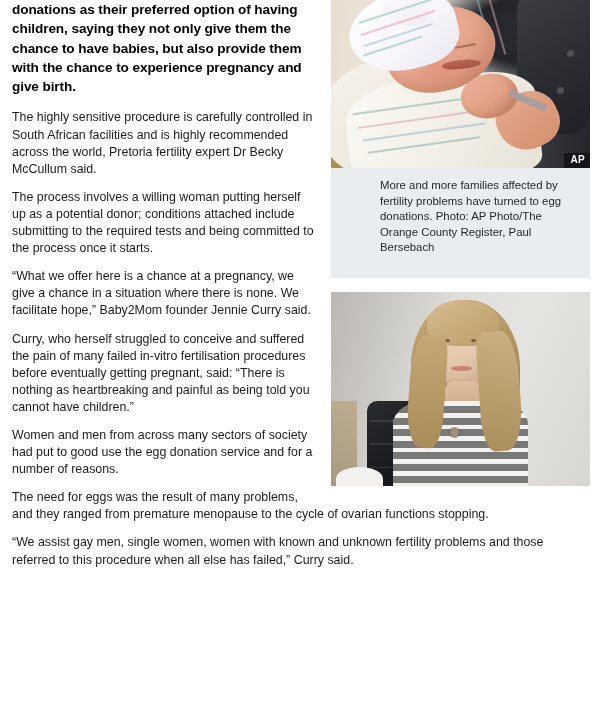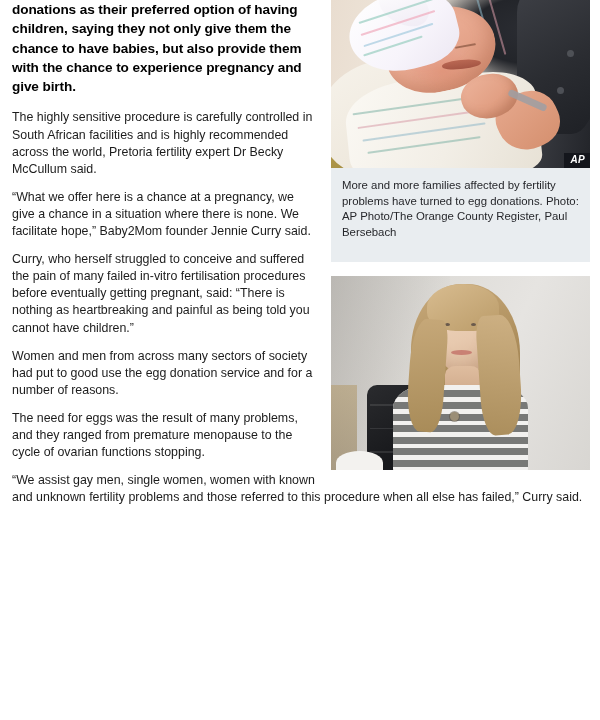--- a/index.html
+++ b/index.html
@@ -71,28 +71,28 @@
   }
 
   .ap-badge {
     position: absolute;
     right: 0;
     bottom: 0;
     background: #14161c;
     color: #ffffff;
     font-size: 10px;
     font-weight: bold;
-    font-style: italic;
     letter-spacing: 0.3px;
     padding: 2px 5px 3px 7px;
     line-height: 1;
   }
 
   .caption-box {
     padding: 10px 11px 0 11px;
+    margin-left: 38px;
   }
   .caption {
     font-size: 11.4px;
     line-height: 15.6px;
     color: #26272b;
     margin: 0;
   }
   .credit {
     font-size: 10.4px;
     line-height: 14px;
@@ -431,19 +431,20 @@
         <div class="p-hair-l"></div>
         <div class="p-hair-r"></div>
         <div class="p-necklace"></div>
         <div class="p-white-obj"></div>
       </div>
     </div>
   </figure>
 
   <p class="lead">donations as their preferred option of having children, saying they not only give them the chance to have babies, but also provide them with the chance to experience pregnancy and give birth.</p>
   <p>The highly sensitive procedure is carefully controlled in South African facilities and is highly recommended across the world, Pretoria fertility expert Dr Becky McCullum said.</p>
+  <p>The process involves a willing woman putting herself up as a potential donor; conditions attached include submitting to the required tests and being committed to the process once it starts.</p>
   <p>“What we offer here is a chance at a pregnancy, we give a chance in a situation where there is none. We facilitate hope,” Baby2Mom founder Jennie Curry said.</p>
   <p>Curry, who herself struggled to conceive and suffered the pain of many failed in-vitro fertilisation procedures before eventually getting pregnant, said: “There is nothing as heartbreaking and painful as being told you cannot have children.”</p>
   <p>Women and men from across many sectors of society had put to good use the egg donation service and for a number of reasons.</p>
   <p>The need for eggs was the result of many problems, and they ranged from premature menopause to the cycle of ovarian functions stopping.</p>
   <p>“We assist gay men, single women, women with known and unknown fertility problems and those referred to this procedure when all else has failed,” Curry said.</p>
 
 </div>
 
 </body></html>

